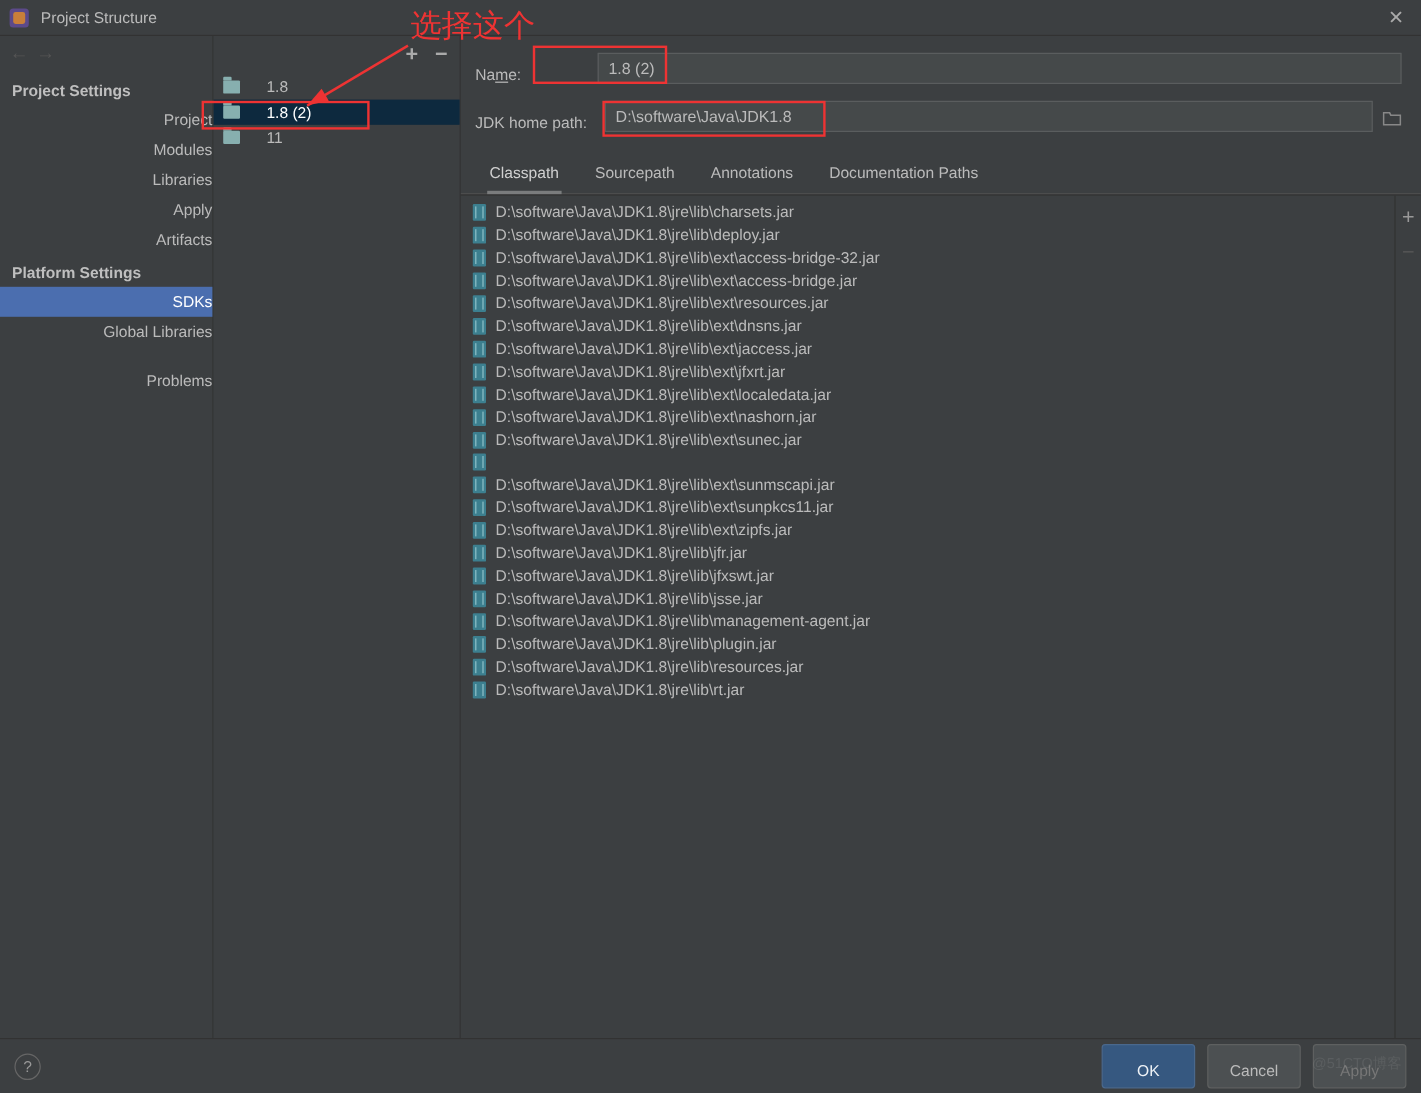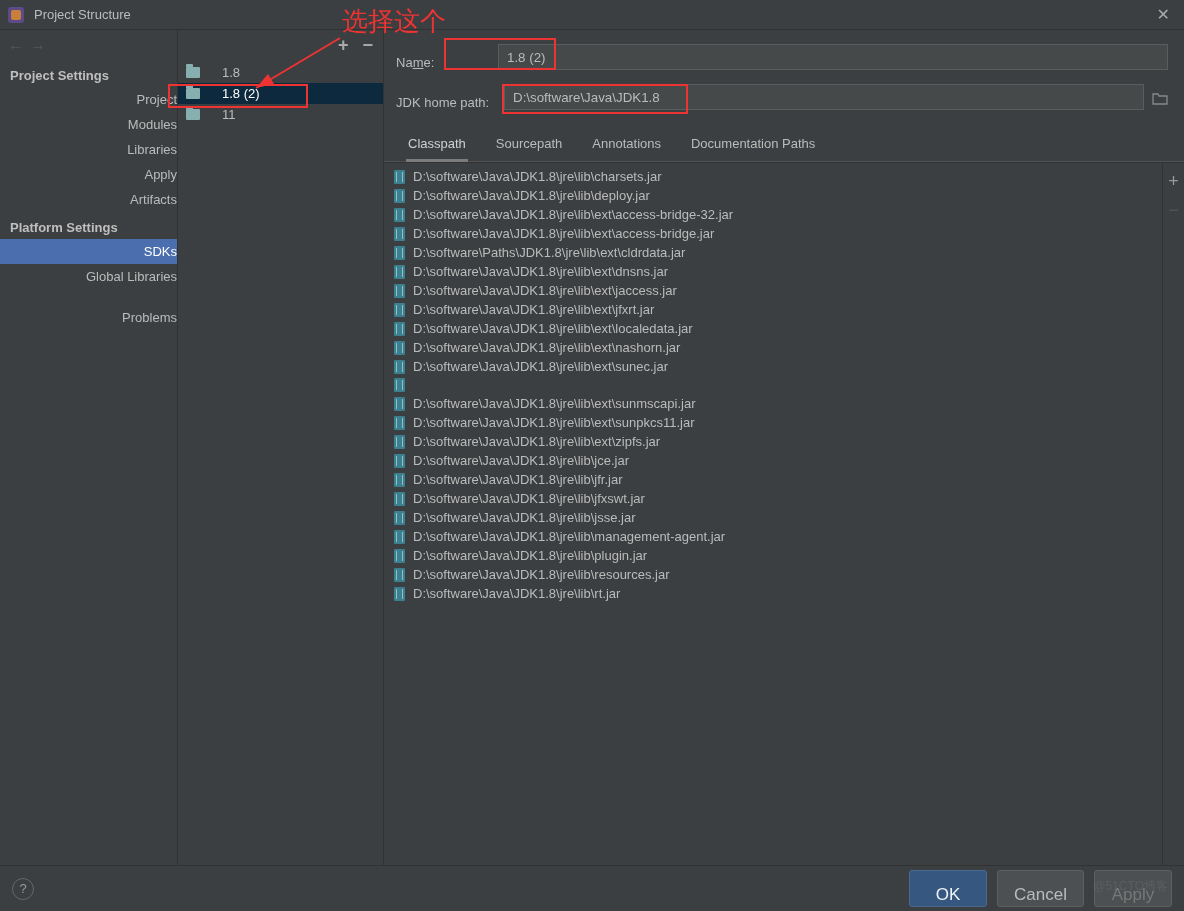--- a/index.html
+++ b/index.html
@@ -41,21 +41,21 @@
   .splitpane { flex:1; display:flex; min-height:0; border-top:1px solid #323232; }
   .jar-list { flex:1; overflow:auto; padding:4px 0; }
   .jar-row { display:flex; align-items:center; gap:8px; padding:2px 8px 2px 10px; color:#bbbbbb; font-size:13px; cursor:pointer; }
   .jar-icon { width:11px; height:14px; background:#3c7f8f; border-radius:1px; flex-shrink:0; position:relative; }
   .jar-icon::after { content:""; position:absolute; inset:2px; border-left:1px solid #8fc1c9; border-right:1px solid #8fc1c9; }
   .side-btns { width:22px; display:flex; flex-direction:column; align-items:center; gap:8px; padding-top:8px; border-left:1px solid #323232; }
   .side-btns span { color:#999; font-size:18px; cursor:pointer; }
   .footer { height:46px; border-top:1px solid #323232; display:flex; align-items:center; padding:0 12px; gap:10px; }
   .help { width:22px; height:22px; border:1px solid #666; border-radius:50%; display:flex; align-items:center; justify-content:center; color:#999; font-size:13px; cursor:pointer; }
   .footer .spacer { flex:1; }
-  .btn { min-width:78px; height:37px; border:1px solid #5e6060; background:#4c5052; color:#bbbbbb; border-radius:3px; padding:14px 16px; cursor:pointer; font-size:17px; }
+  .btn { min-width:78px; height:37px; border:1px solid #5e6060; background:#4c5052; color:#bbbbbb; border-radius:3px; padding:14px 16px; cursor:pointer; font-size:13px; }
   .btn.primary { background:#365880; border-color:#4a688c; color:#eef2f6; font-weight:500; }
   .btn.disabled { color:#777; }
   .annotation-text { position:absolute; color:#e33; font-size:26px; font-family: "Microsoft YaHei","SimSun",sans-serif; pointer-events:none; }
   .annotation-arrow { position:absolute; pointer-events:none; }
   .watermark { position:absolute; right:16px; bottom:16px; color:rgba(200,200,200,0.12); font-size:12px; pointer-events:none; }
 </style>
 </head>
 <body>
 
 <div class="window">
@@ -149,21 +149,21 @@
             <div class="jar-row">
               <span class="jar-icon"></span>
               <span>D:\software\Java\JDK1.8\jre\lib\ext\access-bridge-32.jar</span>
             </div>
             <div class="jar-row">
               <span class="jar-icon"></span>
               <span>D:\software\Java\JDK1.8\jre\lib\ext\access-bridge.jar</span>
             </div>
             <div class="jar-row">
               <span class="jar-icon"></span>
-              <span>D:\software\Paths\JDK1.8\jre\lib\ext\cldrdata.jar</span>
+              <span>D:\software\Java\JDK1.8\jre\lib\ext\resources.jar</span>
             </div>
             <div class="jar-row">
               <span class="jar-icon"></span>
               <span>D:\software\Java\JDK1.8\jre\lib\ext\dnsns.jar</span>
             </div>
             <div class="jar-row">
               <span class="jar-icon"></span>
               <span>D:\software\Java\JDK1.8\jre\lib\ext\jaccess.jar</span>
             </div>
             <div class="jar-row">
@@ -189,24 +189,20 @@
               <span class="jar-icon"></span>
               <span>D:\software\Java\JDK1.8\jre\lib\ext\sunmscapi.jar</span>
             </div>
             <div class="jar-row">
               <span class="jar-icon"></span>
               <span>D:\software\Java\JDK1.8\jre\lib\ext\sunpkcs11.jar</span>
             </div>
             <div class="jar-row">
               <span class="jar-icon"></span>
               <span>D:\software\Java\JDK1.8\jre\lib\ext\zipfs.jar</span>
-            </div>
-            <div class="jar-row">
-              <span class="jar-icon"></span>
-              <span>D:\software\Java\JDK1.8\jre\lib\jce.jar</span>
             </div>
             <div class="jar-row">
               <span class="jar-icon"></span>
               <span>D:\software\Java\JDK1.8\jre\lib\jfr.jar</span>
             </div>
             <div class="jar-row">
               <span class="jar-icon"></span>
               <span>D:\software\Java\JDK1.8\jre\lib\jfxswt.jar</span>
             </div>
             <div class="jar-row">

